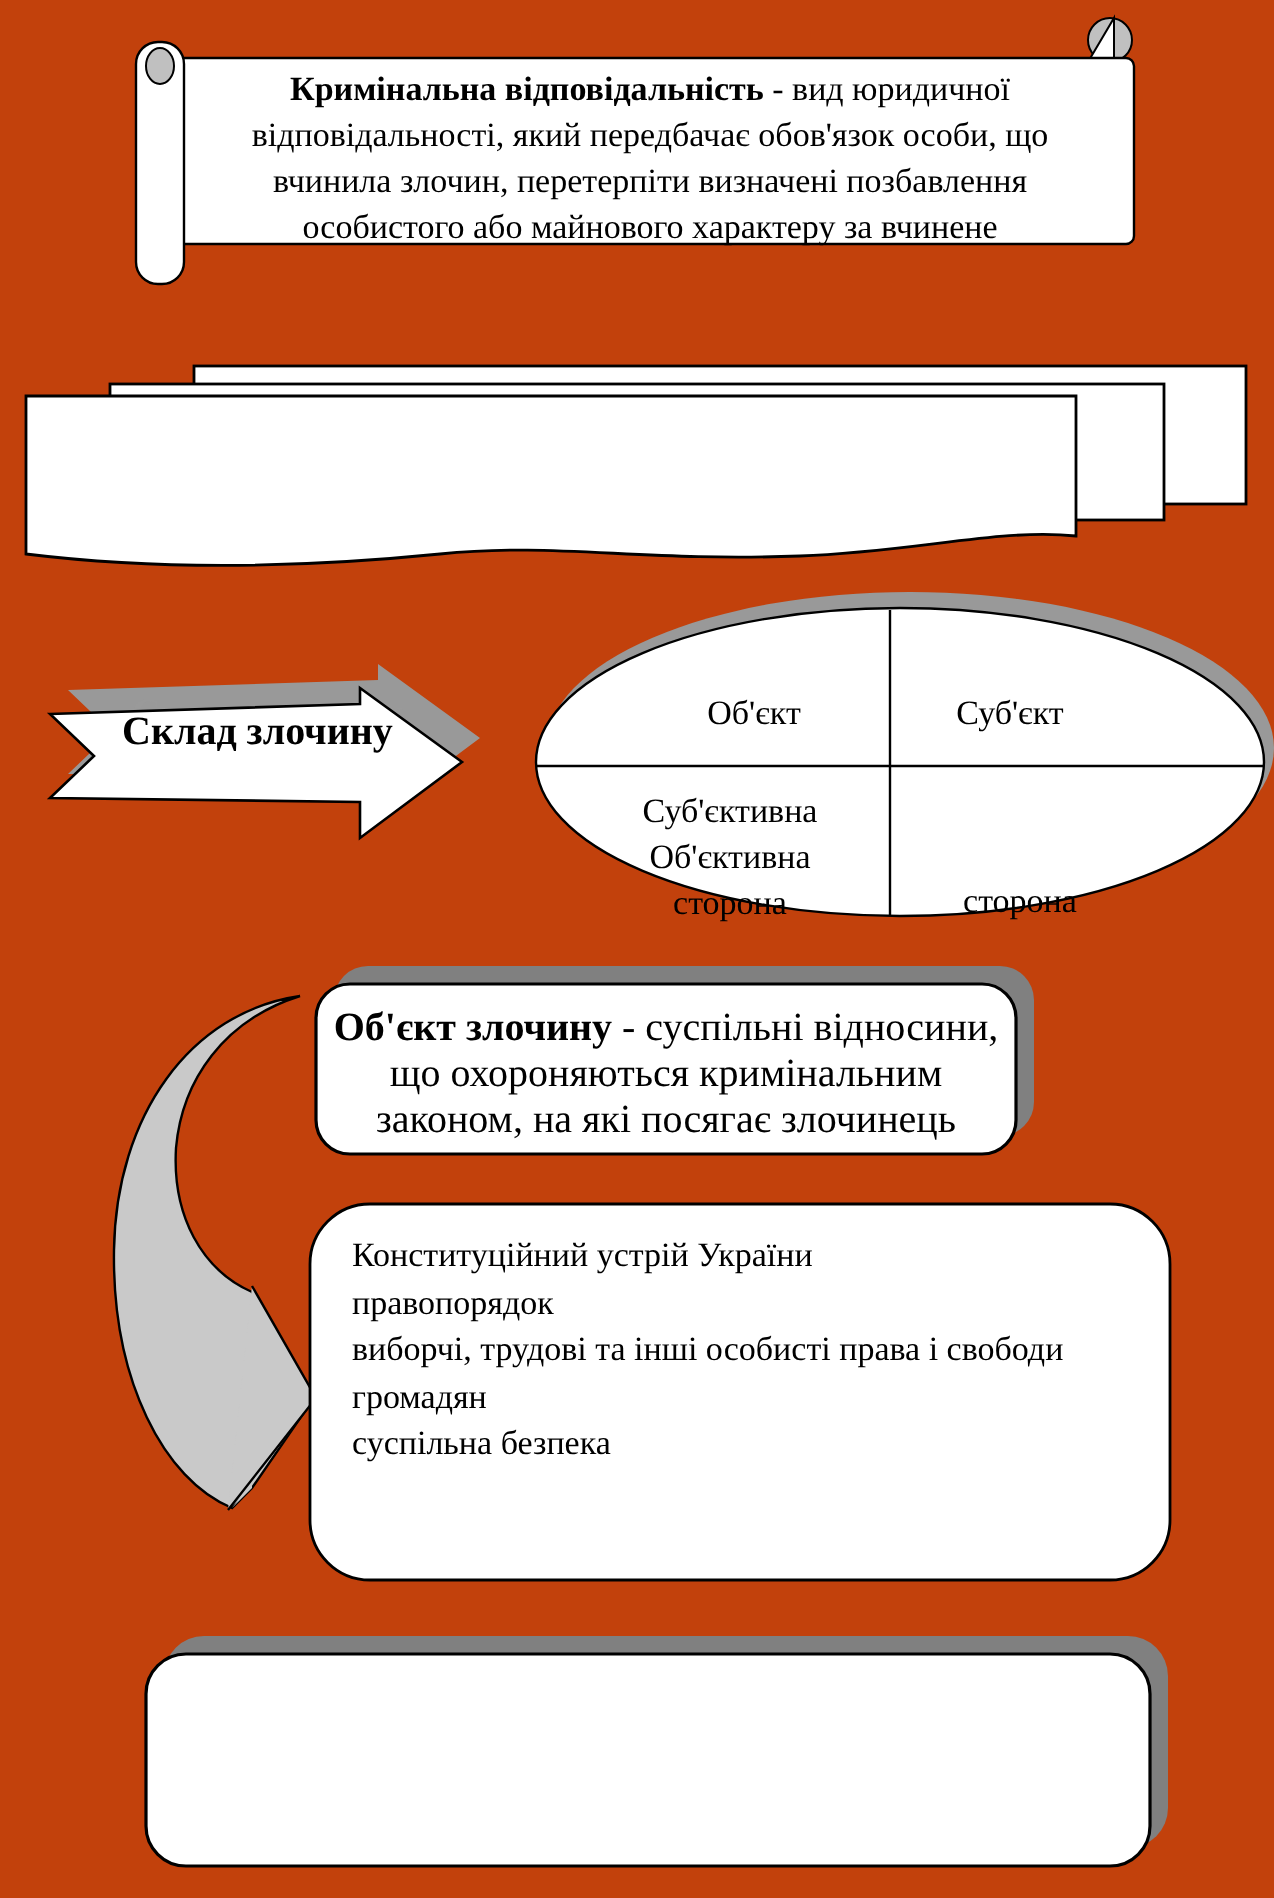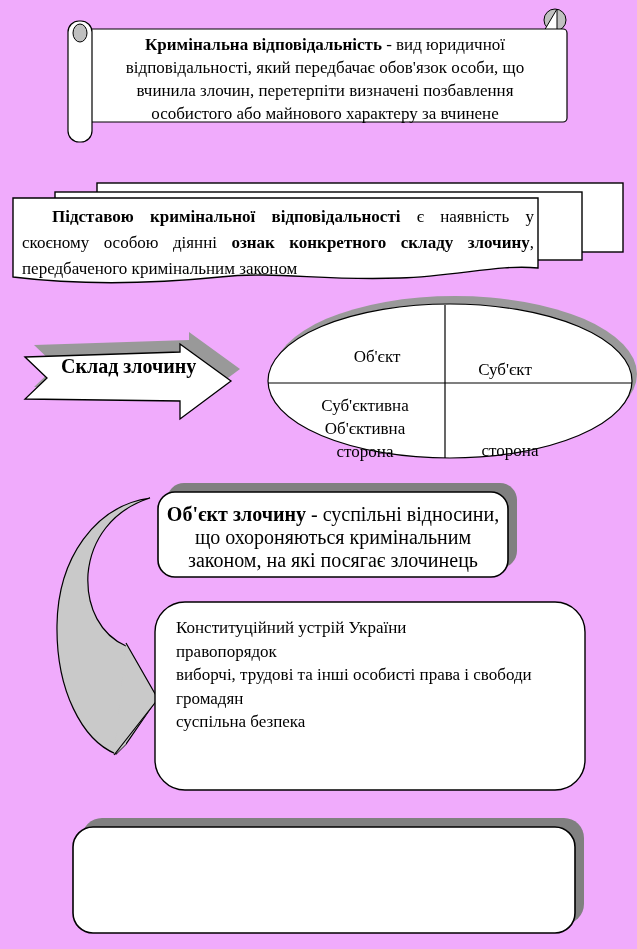--- a/index.html
+++ b/index.html
@@ -1,16 +1,16 @@
 <!DOCTYPE html>
 <html><head>
 <meta charset="utf-8">
 <style>
   html,body{margin:0;padding:0;background:#fff;}
-  #page{position:relative;width:637px;height:949px;background:#f0abfc;overflow:hidden;
+  #page{position:relative;width:637px;height:949px;background:#c2410c;overflow:hidden;
         font-family:"Liberation Serif","DejaVu Serif",serif;color:#000;}
   #shapes{position:absolute;left:0;top:0;width:637px;height:949px;}
   .txt{position:absolute;z-index:2;line-height:1.3;}
   .center{text-align:center;}
   b{font-weight:bold;}
 </style>
 </head>
 <body>
 
 <div id="page">
@@ -84,29 +84,26 @@
     </g>
     <g>
       <rect x="73" y="827" width="502" height="106" rx="20" fill="#ffffff" stroke="#000" stroke-width="1.6"></rect>
     </g>
   </svg>
 
   <div class="txt center" style="left:96px;top:33px;width:458px;font-size:17px;line-height:23px;">
     <b>Кримінальна відповідальність</b><span> - вид юридичної відповідальності, який передбачає обов'язок особи, що вчинила злочин, перетерпіти визначені позбавлення особистого або майнового характеру за вчинене</span>
   </div>
 
-  <div class="txt" style="left:22px;top:204px;width:512px;font-size:17px;line-height:26px;text-align:justify;text-indent:30px;">
-    <b>Підставою кримінальної відповідальності</b><span> є наявність у скоєному особою діянні </span><b>ознак конкретного складу злочину</b><span>, передбаченого кримінальним законом</span>
-  </div>
 
   <div class="txt" style="left:61px;top:353px;font-size:20px;font-weight:bold;"><span>Склад злочину</span></div>
 
   <div class="txt center" style="left:317px;top:346px;width:120px;font-size:17px;"><span>Об'єкт</span></div>
 
-  <div class="txt center" style="left:445px;top:346px;width:120px;font-size:17px;margin-top:13px;"><span>Суб'єкт</span></div>
+  <div class="txt center" style="left:445px;top:346px;width:120px;font-size:17px;"><span>Суб'єкт</span></div>
 
   <div class="txt center" style="left:304px;top:394px;width:122px;font-size:17px;line-height:23px;">
     <div>Суб'єктивна</div>
     <div>Об'єктивна</div>
     <div>сторона</div>
   </div>
 
   <div class="txt center" style="left:450px;top:440px;width:120px;font-size:17px;"><span>сторона</span></div>
 
   <div class="txt center" style="left:166px;top:503px;width:334px;font-size:20px;line-height:23px;">

